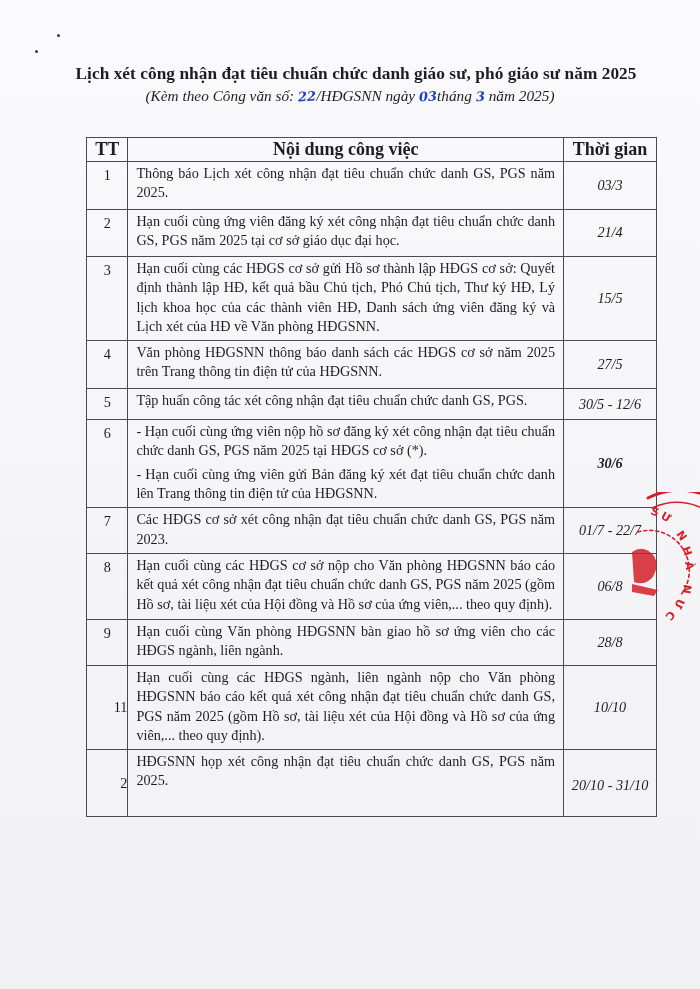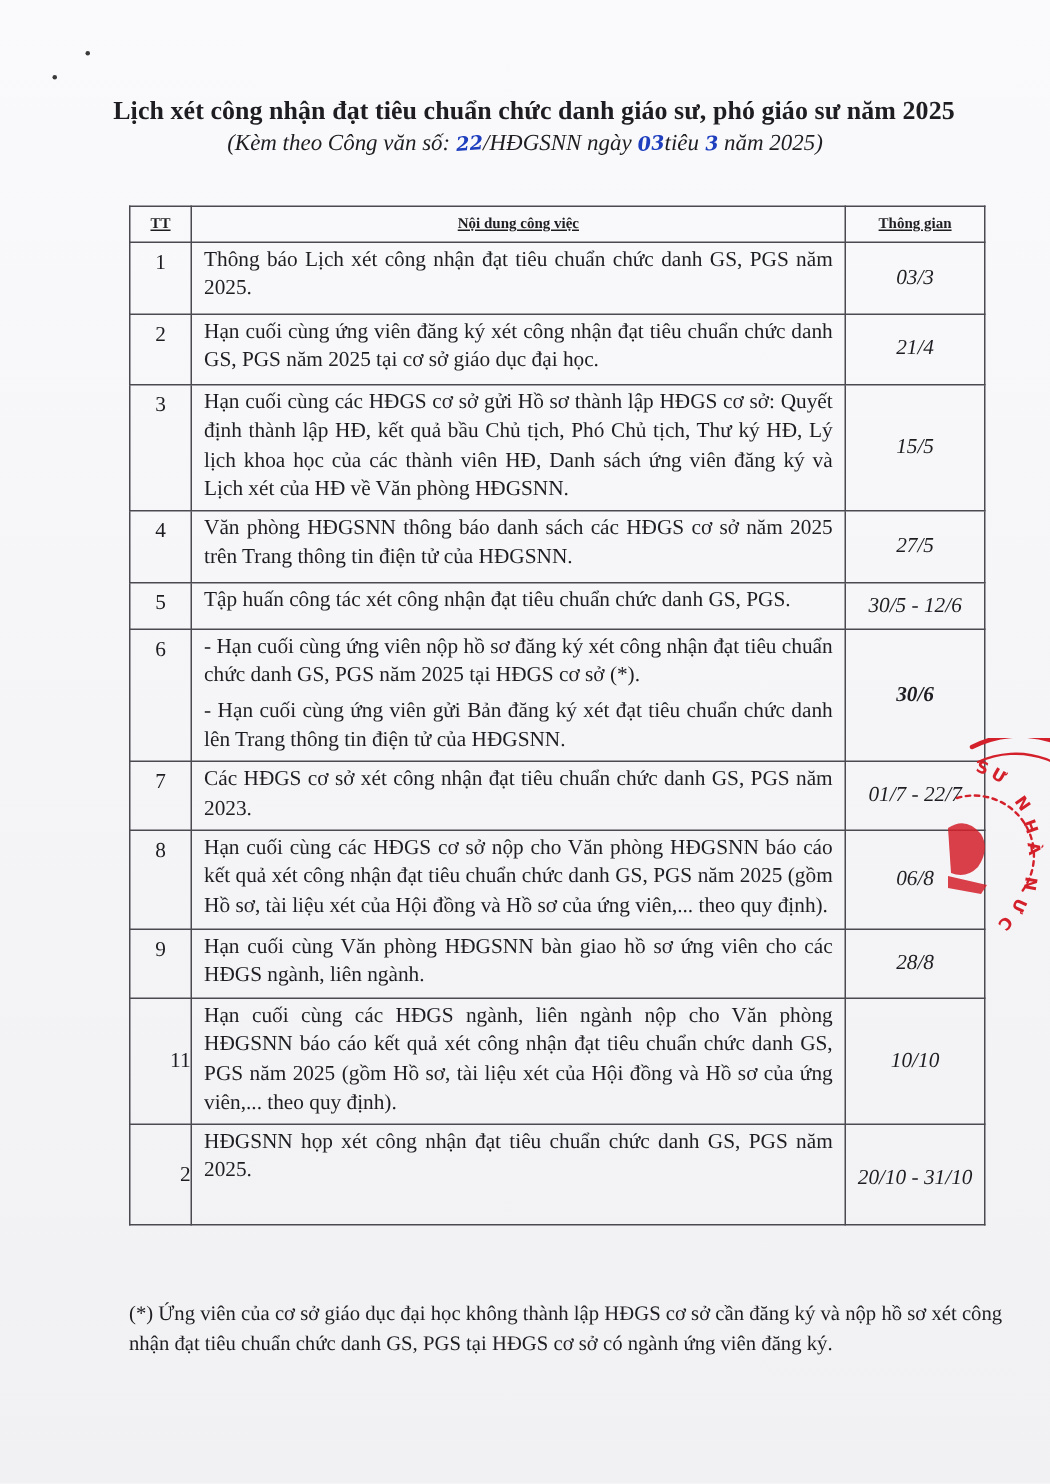--- a/index.html
+++ b/index.html
@@ -29,21 +29,21 @@
     display: inline-block; transform: rotate(-4deg);
   }
   table.sched {
     position: absolute; left: 86px; top: 137px;
     width: 571px; border-collapse: collapse;
     font-size: 14.2px; line-height: 19.3px;
   }
   table.sched td, table.sched th {
     border: 1.3px solid #4a4a50; padding: 0;
   }
-  table.sched th { font-weight: bold; height: 23px; font-size: 10px; text-decoration: underline; }
+  table.sched th { font-weight: bold; height: 23px; font-size: 18px; }
   .c-tt { width: 41px; text-align: center; vertical-align: top; }
   .c-tt span { display: block; padding-top: 4px; }
   .c-content { width: 432px; text-align: justify; padding: 2px 8px 4px 8px !important; vertical-align: top; }
   .c-time { width: 94px; text-align: center; vertical-align: middle; font-style: italic; }
   .c-time.bold { font-weight: bold; }
   .c-tt.middle { vertical-align: middle; text-align: right; }
   .c-tt.middle span { padding-top: 0; }
   .c-time.top span { display: block; padding-top: 4px; }
   .para { display: block; }
   .para + .para { margin-top: 4px; }
@@ -62,31 +62,31 @@
 <div class="page">
 
   <span class="speck" style="left:57px;top:34px;"></span>
   <span class="speck" style="left:35px;top:50px;"></span>
 
   <div class="title">Lịch xét công nhận đạt tiêu chuẩn chức danh giáo sư, phó giáo sư năm 2025</div>
 
   <div class="subtitle">
     <span>(Kèm theo Công văn số:</span>
     <span class="hand">22</span><span>/HĐGSNN ngày</span>
-    <span class="hand">03</span><span>tiêu</span>
+    <span class="hand">03</span><span>tháng</span>
     <span class="hand">3</span>
     <span>năm 2025)</span>
   </div>
 
   <table class="sched">
     <thead>
       <tr>
         <th class="c-tt" style="vertical-align:middle;">TT</th>
         <th>Nội dung công việc</th>
-        <th>Thông gian</th>
+        <th>Thời gian</th>
       </tr>
     </thead>
     <tbody id="rows">
         <tr style="height: 48px;">
           <td class="c-tt">
             <span>1</span>
           </td>
           <td class="c-content">
             <span class="para">Thông báo Lịch xét công nhận đạt tiêu chuẩn chức danh GS, PGS năm 2025.</span>
           </td>
@@ -181,21 +181,20 @@
           <td class="c-content">
             <span class="para">HĐGSNN họp xét công nhận đạt tiêu chuẩn chức danh GS, PGS năm 2025.</span>
           </td>
           <td class="c-time top">
             <span>20/10 - 31/10</span>
           </td>
         </tr>
       </tbody>
   </table>
 
-  <div class="footnote">(*) Ứng viên của cơ sở giáo dục đại học không thành lập HĐGS cơ sở cần đăng ký và nộp hồ sơ xét công nhận đạt tiêu chuẩn chức danh GS, PGS tại HĐGS cơ sở có ngành ứng viên đăng ký.</div>
 
   <svg class="seal" viewBox="0 0 140 140">
     <g fill="none" stroke="#d4202a" stroke-linecap="round">
       <path d="M 18 6 A 66 66 0 0 1 82 132" stroke-width="3"></path>
       <path d="M 22 16 A 56 56 0 0 1 72 124" stroke-width="1.6"></path>
       <path d="M 8 40 A 40 40 0 0 1 50 104" stroke-width="1.6" stroke-dasharray="3 3"></path>
     </g>
     <g fill="#d4202a" font-family="'DejaVu Sans', sans-serif" font-weight="bold" font-size="11">
       <text x="20" y="22" transform="rotate(20 20 22)">S</text>
       <text x="30" y="26" transform="rotate(30 30 26)">Ư</text>

